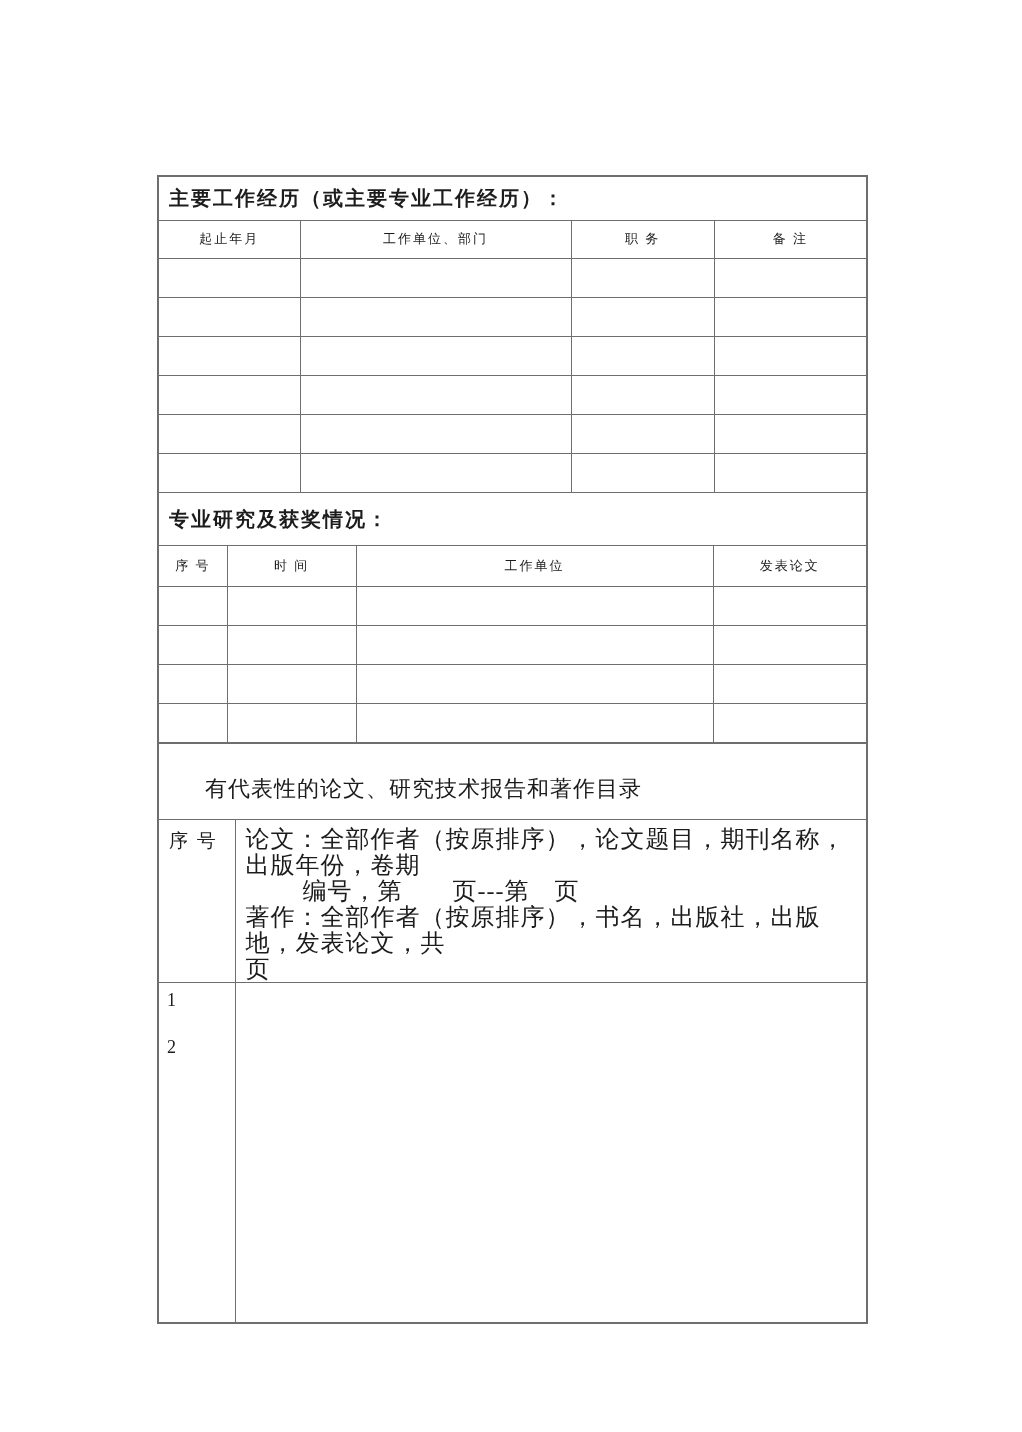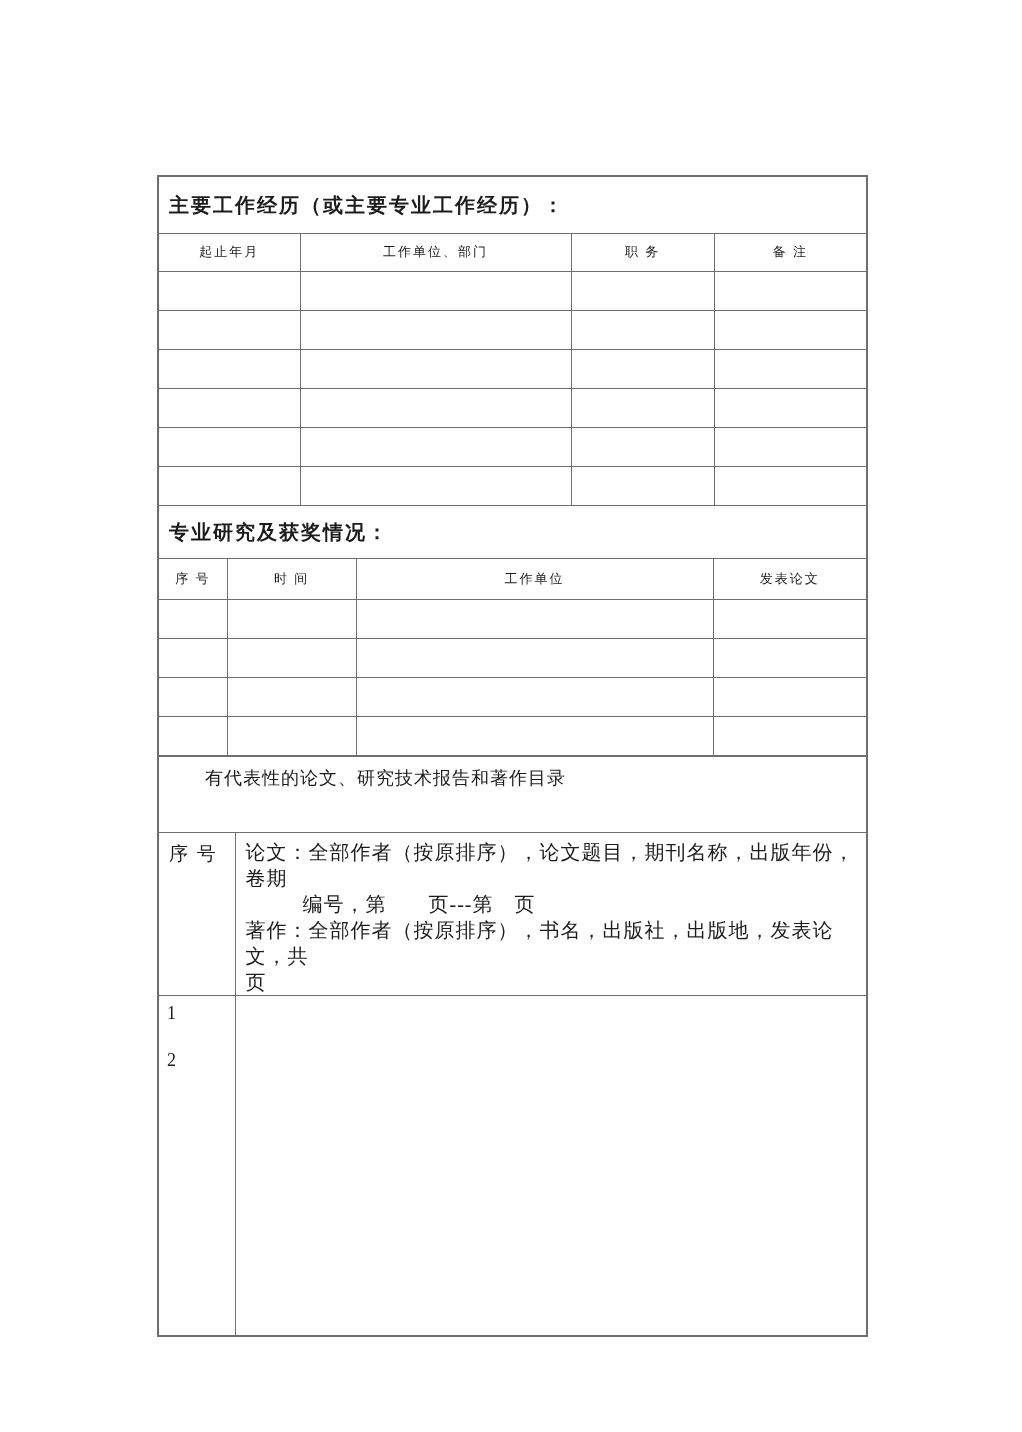--- a/index.html
+++ b/index.html
@@ -14,40 +14,40 @@
   .form {
     position: absolute;
     left: 157px; top: 175px;
     width: 711px;
     border: 2px solid #6e6e6e;
     background: #ffffff;
   }
   
   .sec-title {
     display: flex; align-items: center;
-    height: 57px;
+    height: 44px;
     padding: 0 10px;
     font-weight: 700;
     font-size: 20px;
     letter-spacing: 2px;
     border-bottom: 1px solid #6e6e6e;
   }
   .sec-title.mid { height: 54px; border-top: 1px solid #6e6e6e; font-family: Liberation Serif, serif; }
   .sec-title-block {
     border-top: 2px solid #6e6e6e;
     border-bottom: 1px solid #6e6e6e;
     height: 78px;
     padding: 7px 10px 0 10px;
   }
   .sec-title-block .t-line {
     font-weight: 700; font-size: 20px; letter-spacing: 2px; line-height: 32px;
   }
   .sec-title-block .sub-line {
-    font-weight: 400; font-size: 18px; letter-spacing: 1px;
-    line-height: 28px; padding-left: 36px;
+    font-weight: 400; font-size: 22px; letter-spacing: 1px;
+    line-height: 28px; padding-left: 36px; margin-top: 24px;
   }
   
   table {
     width: 100%;
     border-collapse: collapse;
     table-layout: fixed;
     border-style: hidden; 
   }
   th, td { border: 1px solid #6e6e6e; }
   th {
@@ -67,21 +67,21 @@
     text-align: left;
     padding: 8px 0 0 10px;
     font-size: 19px;
     letter-spacing: 2px;
     font-weight: 400;
   }
   .t3 .desc {
     vertical-align: top;
     text-align: left;
     padding: 6px 8px 0 10px;
-    font-size: 20px;
+    font-size: 24px;
     line-height: 26px;
     letter-spacing: 1px;
     height: 104px;
   }
   .t3 .desc .hang { padding-left: 57px; }
   .t3 .entries {
     vertical-align: top;
     text-align: left;
     padding: 5px 0 0 8px;
     font-size: 18px;

